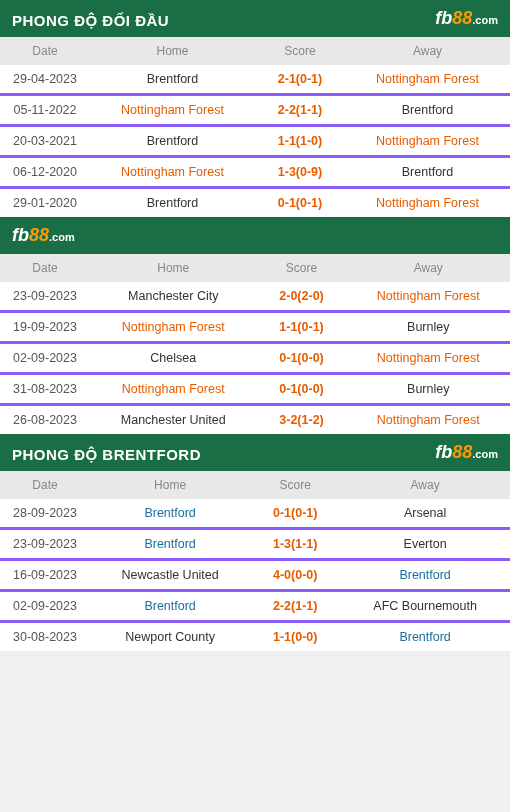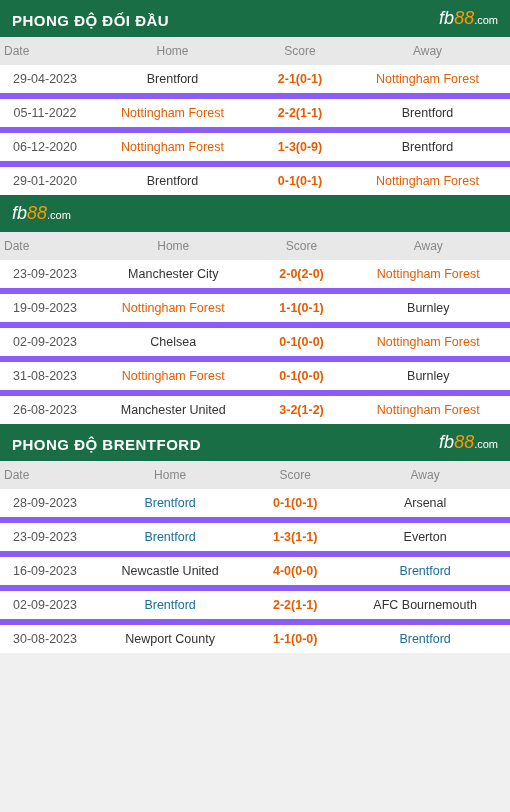--- a/index.html
+++ b/index.html
@@ -20,21 +20,21 @@
       justify-content: space-between;
       padding: 8px 12px;
     }
     .section-header .title {
       font-size: 15px;
       font-weight: bold;
       letter-spacing: 0.5px;
     }
     .logo {
       font-size: 18px;
-      font-weight: normal;
+      font-weight: bold;
       font-style: italic;
       color: white;
     }
     .logo span {
       color: #f90;
     }
     .logo .com {
       font-size: 11px;
       color: white;
       font-style: normal;
@@ -48,25 +48,25 @@
       background: #e8e8e8;
     }
     thead th {
       color: #888;
       font-weight: normal;
       padding: 7px 4px;
       text-align: center;
       font-size: 12px;
     }
     thead th:first-child {
-      text-align: left;
+      text-align: center;
       width: 90px;
     }
     tbody tr {
-      border-bottom: 6px solid #8b5cf6;
+      border-bottom: 3px solid #8b5cf6;
     }
     tbody tr:last-child {
       border-bottom: none;
     }
     tbody td {
       padding: 7px 4px;
       text-align: center;
       color: #333;
       font-size: 12.5px;
     }
@@ -108,20 +108,26 @@
             <td class="score">2-1(0-1)</td>
             <td><span style="color:#e85c00;">Nottingham Forest</span></td>
           </tr>
           <tr>
             <td class="date">05-11-2022</td>
             <td><span style="color:#e85c00;">Nottingham Forest</span></td>
             <td class="score">2-2(1-1)</td>
             <td>Brentford</td>
           </tr>
           <tr>
+            <td class="date">20-03-2021</td>
+            <td>Brentford</td>
+            <td class="score">1-1(1-0)</td>
+            <td><span style="color:#e85c00;">Nottingham Forest</span></td>
+          </tr>
+          <tr>
             <td class="date">06-12-2020</td>
             <td><span style="color:#e85c00;">Nottingham Forest</span></td>
             <td class="score">1-3(0-9)</td>
             <td>Brentford</td>
           </tr>
           <tr>
             <td class="date">29-01-2020</td>
             <td>Brentford</td>
             <td class="score">0-1(0-1)</td>
             <td><span style="color:#e85c00;">Nottingham Forest</span></td>

